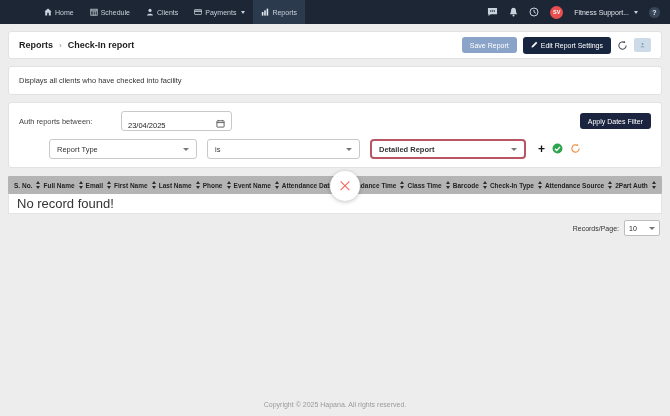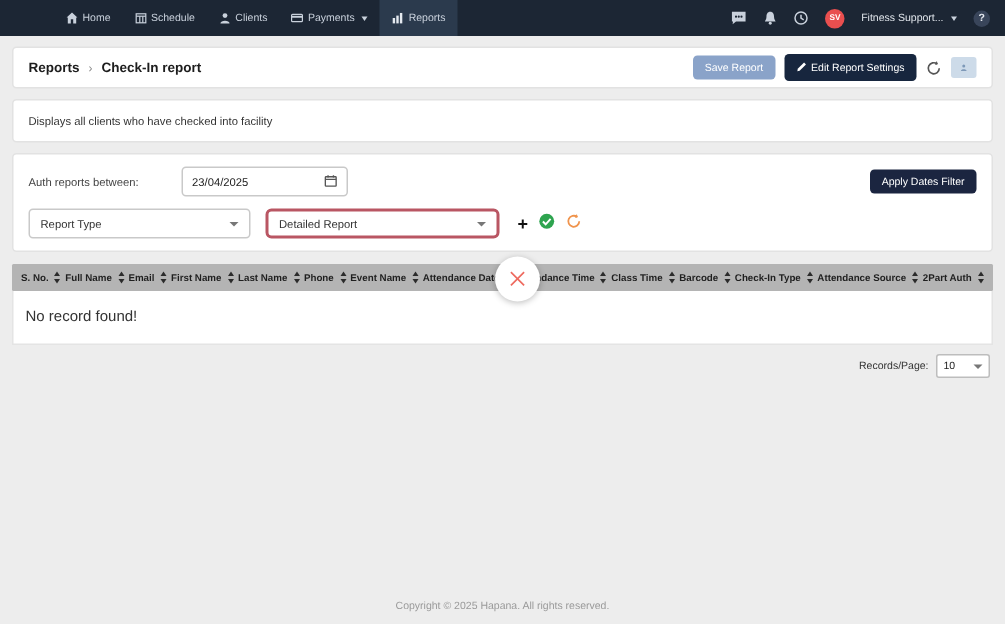--- a/index.html
+++ b/index.html
@@ -32,39 +32,39 @@
   .btn-save{background:#8aa3c9;}
   .btn-edit{background:#17263e;}
   .icon-btn{background:none;border:none;padding:0;display:flex;cursor:pointer;}
   .btn-upload{background:#cddbe9;border-radius:2px;width:17px;height:14px;display:flex;align-items:center;justify-content:center;cursor:pointer;border:none;}
   
   .desc{padding:9px 10px;font-size:7.5px;color:#333;}
   
   .filter-card{padding:8px 10px;}
   .filter-row{display:flex;align-items:center;}
   .filter-label{font-size:7.5px;color:#444;width:102px;flex:0 0 auto;}
-  .date-input{width:97px;height:18px;border:1px solid #c9c9c9;border-radius:3px;display:flex;align-items:center;justify-content:space-between;padding:0 6px;font-size:7.5px;color:#222;margin-right:14px;cursor:text;background:#fff;}
+  .date-input{width:97px;height:18px;border:1px solid #c9c9c9;border-radius:3px;display:flex;align-items:flex-end;justify-content:space-between;padding:0 6px;font-size:7.5px;color:#222;margin-right:14px;cursor:text;background:#fff;}
   .btn-apply{margin-left:auto;background:#1b2540;}
   .filter-row2{margin-top:8px;display:flex;align-items:center;gap:10px;}
   .fselect{height:20px;border:1px solid #c9c9c9;border-radius:3px;display:flex;align-items:center;justify-content:space-between;padding:0 7px;font-size:7.5px;color:#333;cursor:pointer;background:#fff;box-sizing:border-box;}
-  .sel-type{width:148px;}
+  .sel-type{width:148px;margin-left:30px;}
   .sel-op{width:153px;}
-  .sel-value{width:156px;border:2px solid #b95663;border-radius:4px;}
+  .sel-value{width:156px;border:2px solid #b95663;border-radius:4px;font-weight:bold;}
   .chev{width:0;height:0;border-left:3px solid transparent;border-right:3px solid transparent;border-top:3.5px solid #777;}
   .filter-icons{display:flex;align-items:center;gap:7px;margin-left:2px;}
   .plus-ic{font-size:12px;font-weight:bold;color:#111;line-height:1;cursor:pointer;}
   
   .table-wrap{margin:8px 8px 0;}
   .thead{display:flex;align-items:center;background:#b4b4b4;justify-content:space-between;padding:0 6px;height:18px;border-radius:1px;}
   .th{display:flex;align-items:center;font-size:6.5px;font-weight:bold;color:#1f1f1f;white-space:nowrap;cursor:pointer;}
   .sort{display:inline-flex;flex-direction:column;gap:1.5px;margin-left:4px;}
   .sort b{display:block;width:0;height:0;border-left:2.5px solid transparent;border-right:2.5px solid transparent;}
   .sort b.up{border-bottom:3px solid #2b2b2b;}
   .sort b.down{border-top:3px solid #2b2b2b;}
-  .empty-row{background:#fff;font-size:10px;color:#333;padding:12px 8px;border:1px solid #e4e4e4;border-top:none;}
+  .empty-row{background:#fff;font-size:13px;color:#333;padding:2px 8px;border:1px solid #e4e4e4;border-top:none;}
   
   .loader{position:absolute;left:330px;top:171px;width:30px;height:30px;background:#fff;border-radius:50%;box-shadow:0 1px 4px rgba(0,0,0,.25);display:flex;align-items:center;justify-content:center;}
   
   .records-row{display:flex;justify-content:flex-end;align-items:center;gap:5px;margin:6px 10px 0;font-size:7px;color:#333;}
   .rp-select{width:26px;height:14px;border:1px solid #bdbdbd;border-radius:2px;background:#fff;display:flex;align-items:center;justify-content:space-between;padding:0 4px;font-size:7px;color:#222;cursor:pointer;}
   
   .footer{position:absolute;bottom:8px;left:0;width:100%;text-align:center;font-size:7px;color:#9a9a9a;}
 </style>
 </head>
 <body>
@@ -193,20 +193,24 @@
             <line x1="7" y1="1" x2="7" y2="2.5"></line>
           </svg></span>
     </div>
     <button class="btn btn-apply">Apply Dates Filter</button>
   </div>
   <div class="filter-row2">
     <div class="fselect sel-type">
       <span>Report Type</span>
       <span class="chev"></span>
     </div>
+    <div class="fselect sel-op">
+      <span>is</span>
+      <span class="chev"></span>
+    </div>
     <div class="fselect sel-value">
       <span>Detailed Report</span>
       <span class="chev"></span>
     </div>
     <div class="filter-icons">
       <span class="plus-ic">+</span>
       <span><svg width="11" height="11" viewBox="0 0 12 12">
             <circle cx="6" cy="6" r="5.4" fill="#2ea44f"></circle>
             <path d="M3.2 6.2 L5.2 8.2 L8.8 4.2" fill="none" stroke="#fff" stroke-width="1.4"></path>
           </svg></span>

